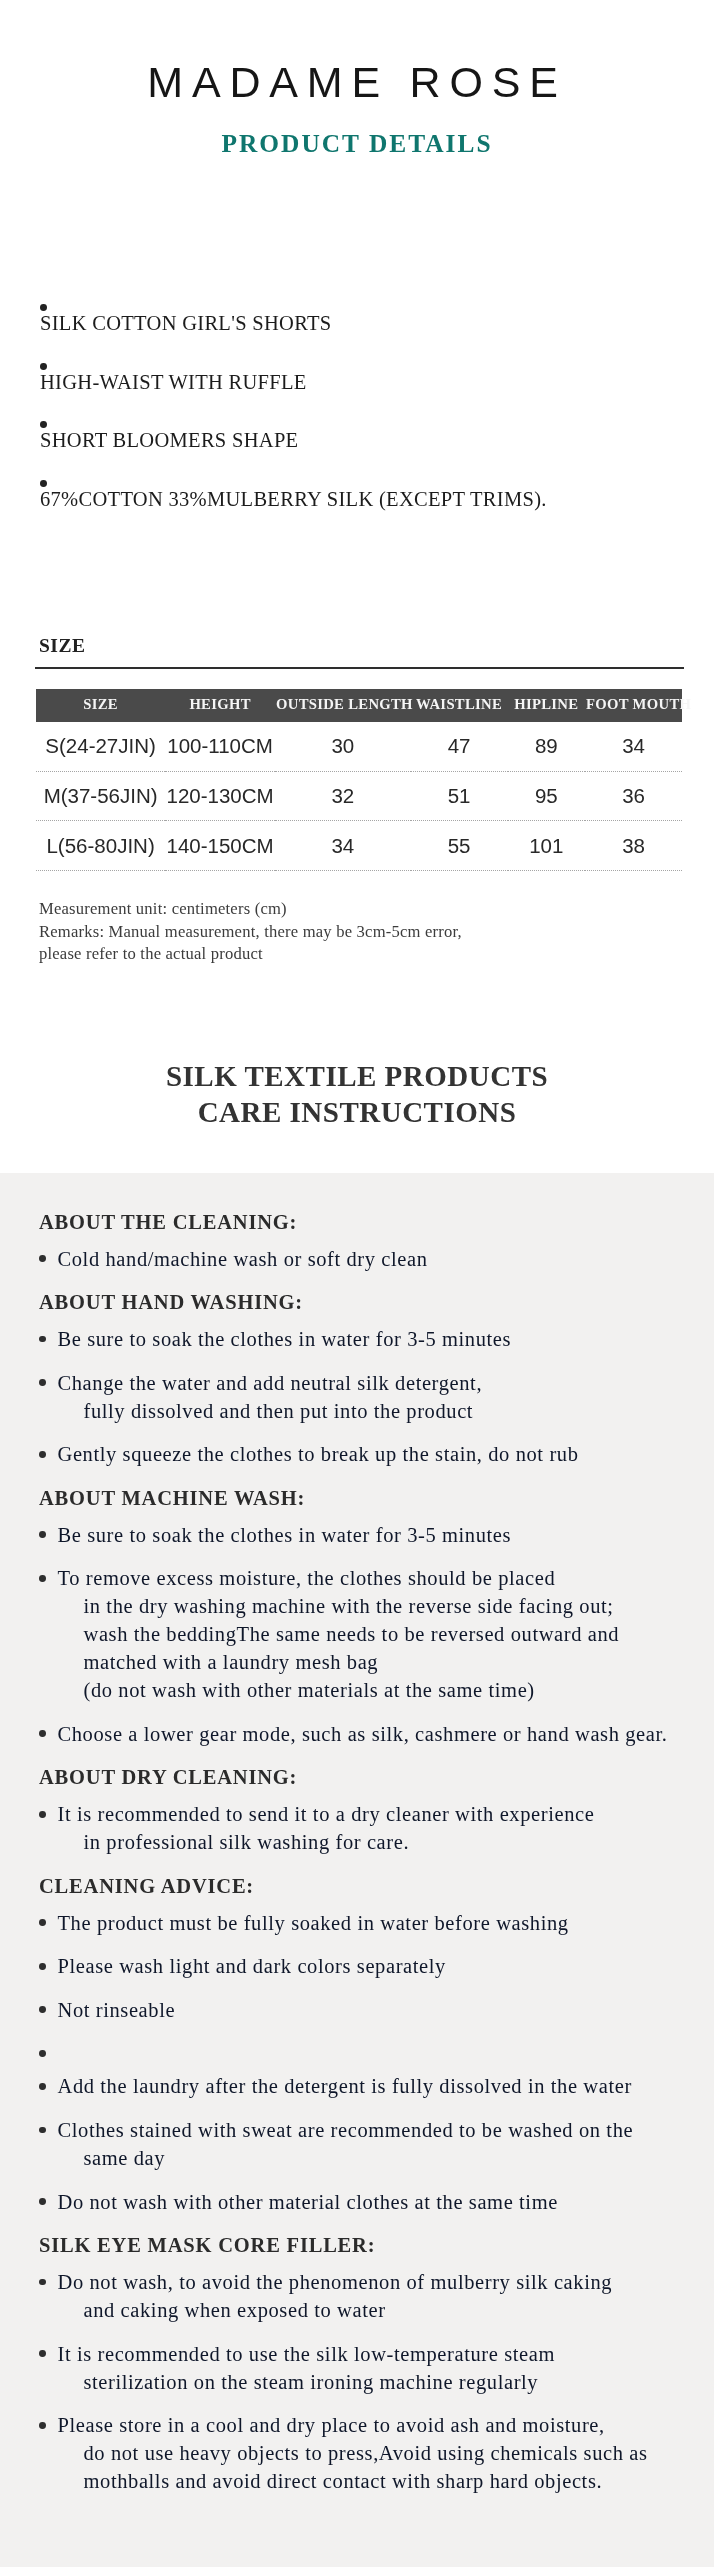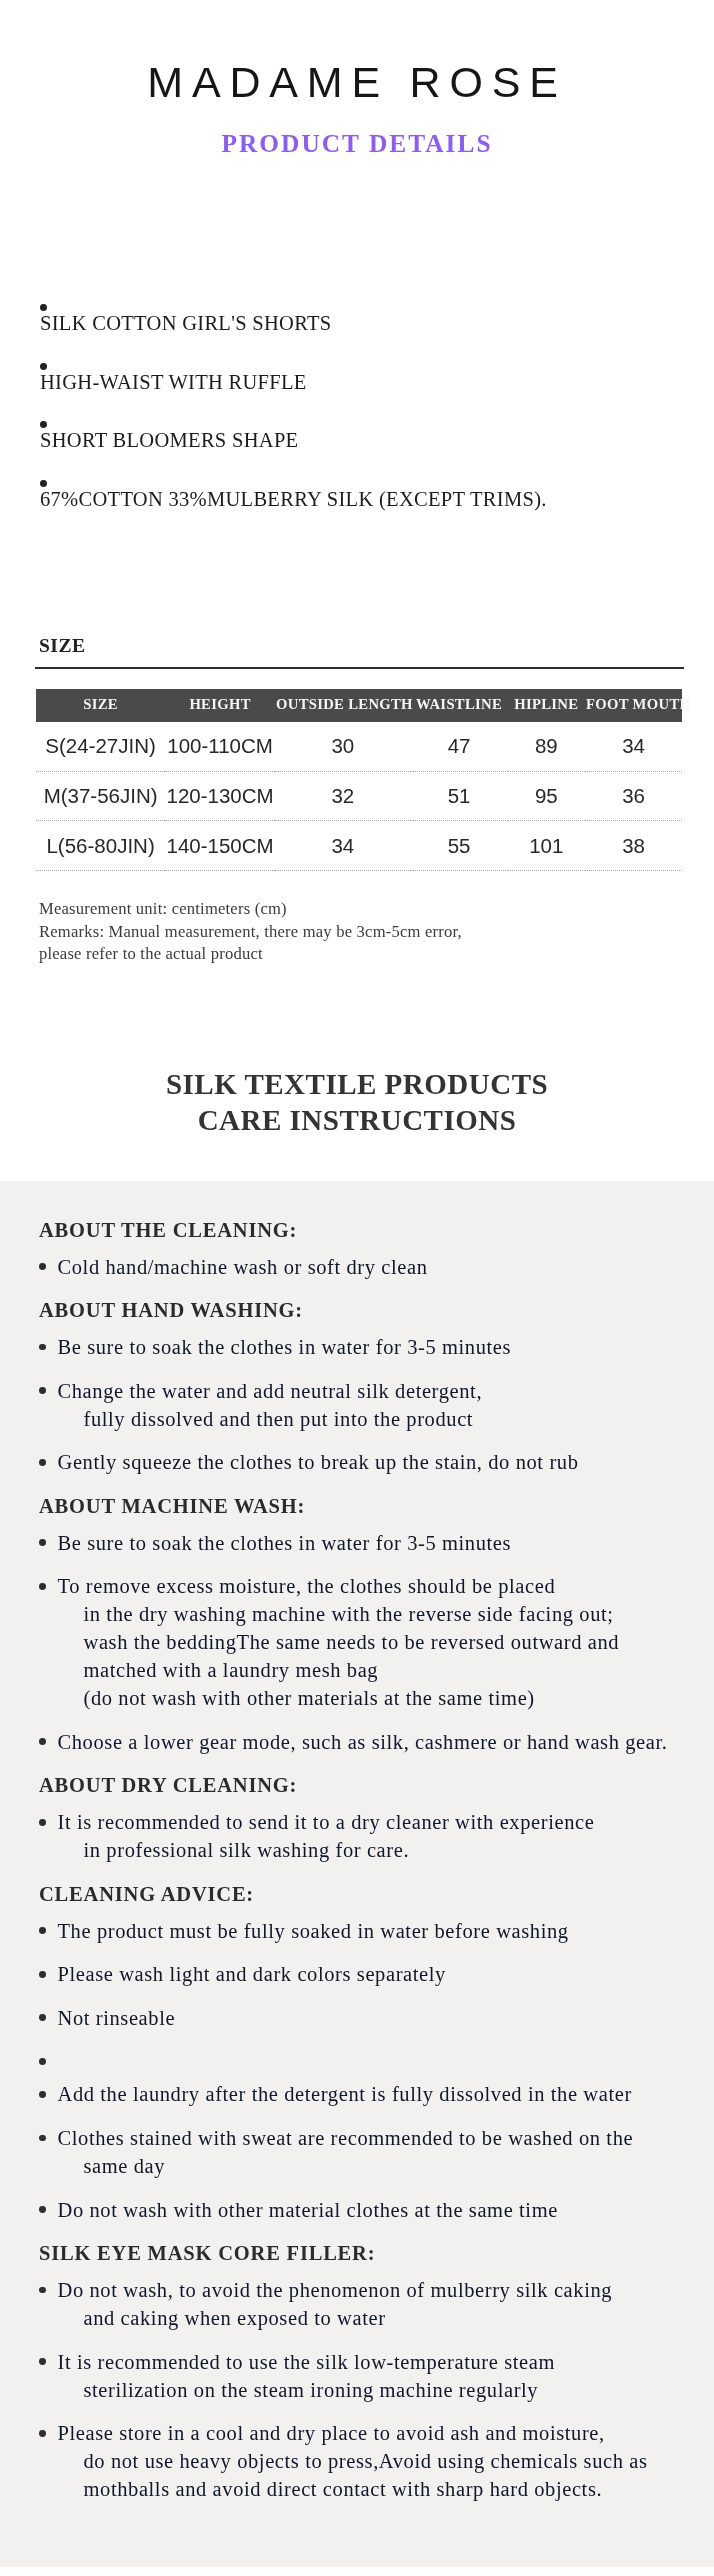--- a/index.html
+++ b/index.html
@@ -24,21 +24,21 @@
     color:#161616;
     white-space:nowrap;
   }
   .subtitle{
     margin-top:21.5px;
     text-align:center;
     font-family:"Liberation Serif", serif;
     font-size:25.4px;line-height:29px;
     font-weight:bold;
     letter-spacing:2px;
-    color:#8b5cf6;
+    color:#0f766e;
   }
   ul.features{
     list-style:none;
     margin:137px 0 0 40px;padding:0;
     font-size:20.5px;line-height:25.4px;
     letter-spacing:0.3px;
     color:#1c1c1c;
   }
   ul.features li{display:flex;margin-bottom:16.6px;flex-direction:column;}
   .dot{
@@ -86,21 +86,21 @@
   table.size-table td{
     font-family:"Liberation Sans", sans-serif;
     font-size:20.5px;line-height:23.4px;
     color:#282828;
     text-align:center;
     padding:12.7px 1px;
     border-bottom:1px dotted #a5a5a5;
     white-space:nowrap;
   }
   .notes{
-    margin:27px 29px 8px 39px;
+    margin:27px 29px 0 39px;
     font-size:16.6px;line-height:22.5px;
     color:#3c3c3c;
     letter-spacing:0.2px;
   }
   .care-title{
     margin-top:92px;
     text-align:center;
     font-size:29px;line-height:36px;
     font-weight:bold;
     letter-spacing:0.5px;

